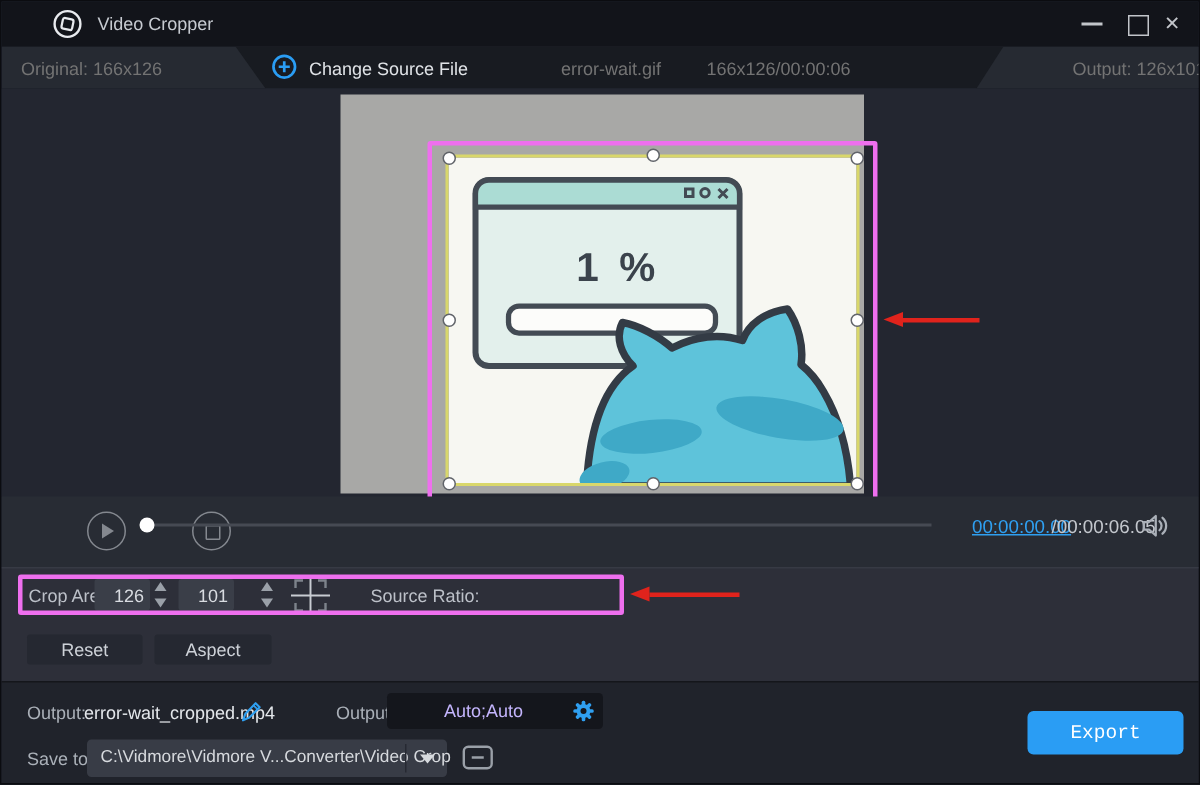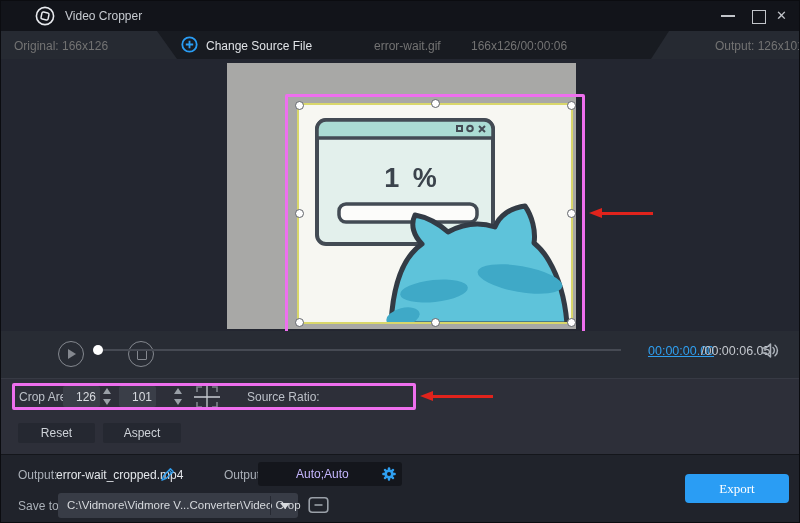--- a/index.html
+++ b/index.html
@@ -85,21 +85,21 @@
   .fmt-field input { position:absolute; left:0; top:0; width:118px; height:24px; background:transparent; border:0;
     color:#c4b5fd; font-size:12px; font-family:"Liberation Sans",sans-serif; padding-left:10px;margin-left:28px; }
   .gear-ic { position:absolute; right:5px; top:4px; cursor:pointer; }
   .path-dd { position:absolute; left:57px; top:38px; width:240px; height:25px; background:#383c46; border-radius:3px; cursor:pointer; }
   .path-dd .ptxt { position:absolute; left:9px; top:6px; font-size:11.5px; color:#d7dade; white-space:nowrap; }
   .path-dd .sep { position:absolute; right:27px; top:3px; width:1px; height:19px; background:#262932; }
   .path-dd .caret { position:absolute; right:8px; top:10px; width:0; height:0;
     border-left:5px solid transparent; border-right:5px solid transparent; border-top:6px solid #d7dade; }
   .folder-ic { position:absolute; left:307px; top:41px; cursor:pointer; }
   .export-btn { position:absolute; left:684px; top:19px; width:104px; height:29px; background:#2a9df4; border:0;
-    border-radius:4px; color:#fff; font-size:13px; font-family:Liberation Serif, serif; cursor:pointer; }
+    border-radius:4px; color:#fff; font-size:13px; font-family:Liberation Mono, monospace; cursor:pointer; }
 </style>
 </head>
 <body>
 
 <div id="app">
 
   <div class="titlebar">
     <span class="logo">
       <svg width="20" height="20" viewBox="0 0 20 20">
         <circle cx="10" cy="10" r="8.6" fill="none" stroke="#e8eaee" stroke-width="1.6"></circle>

